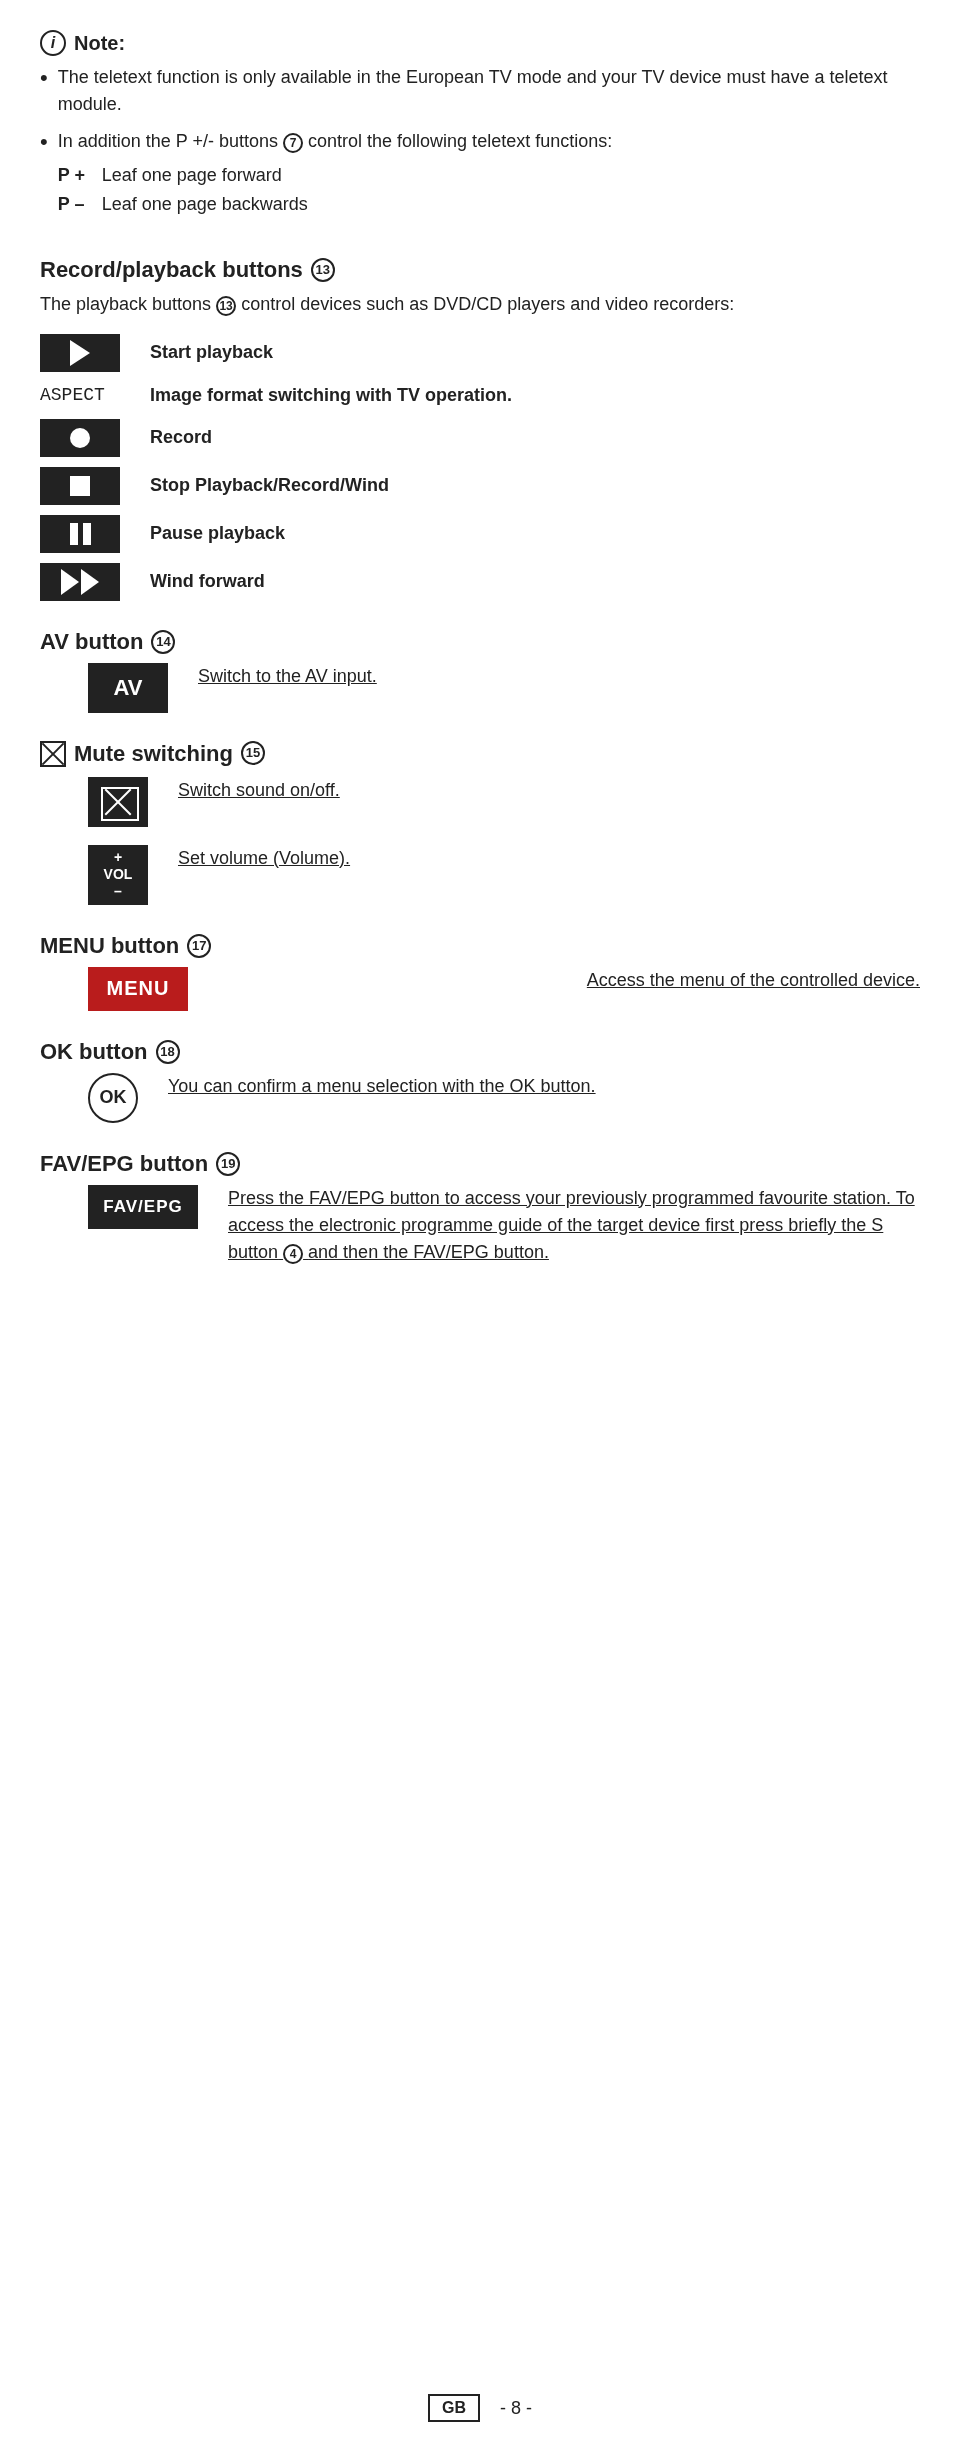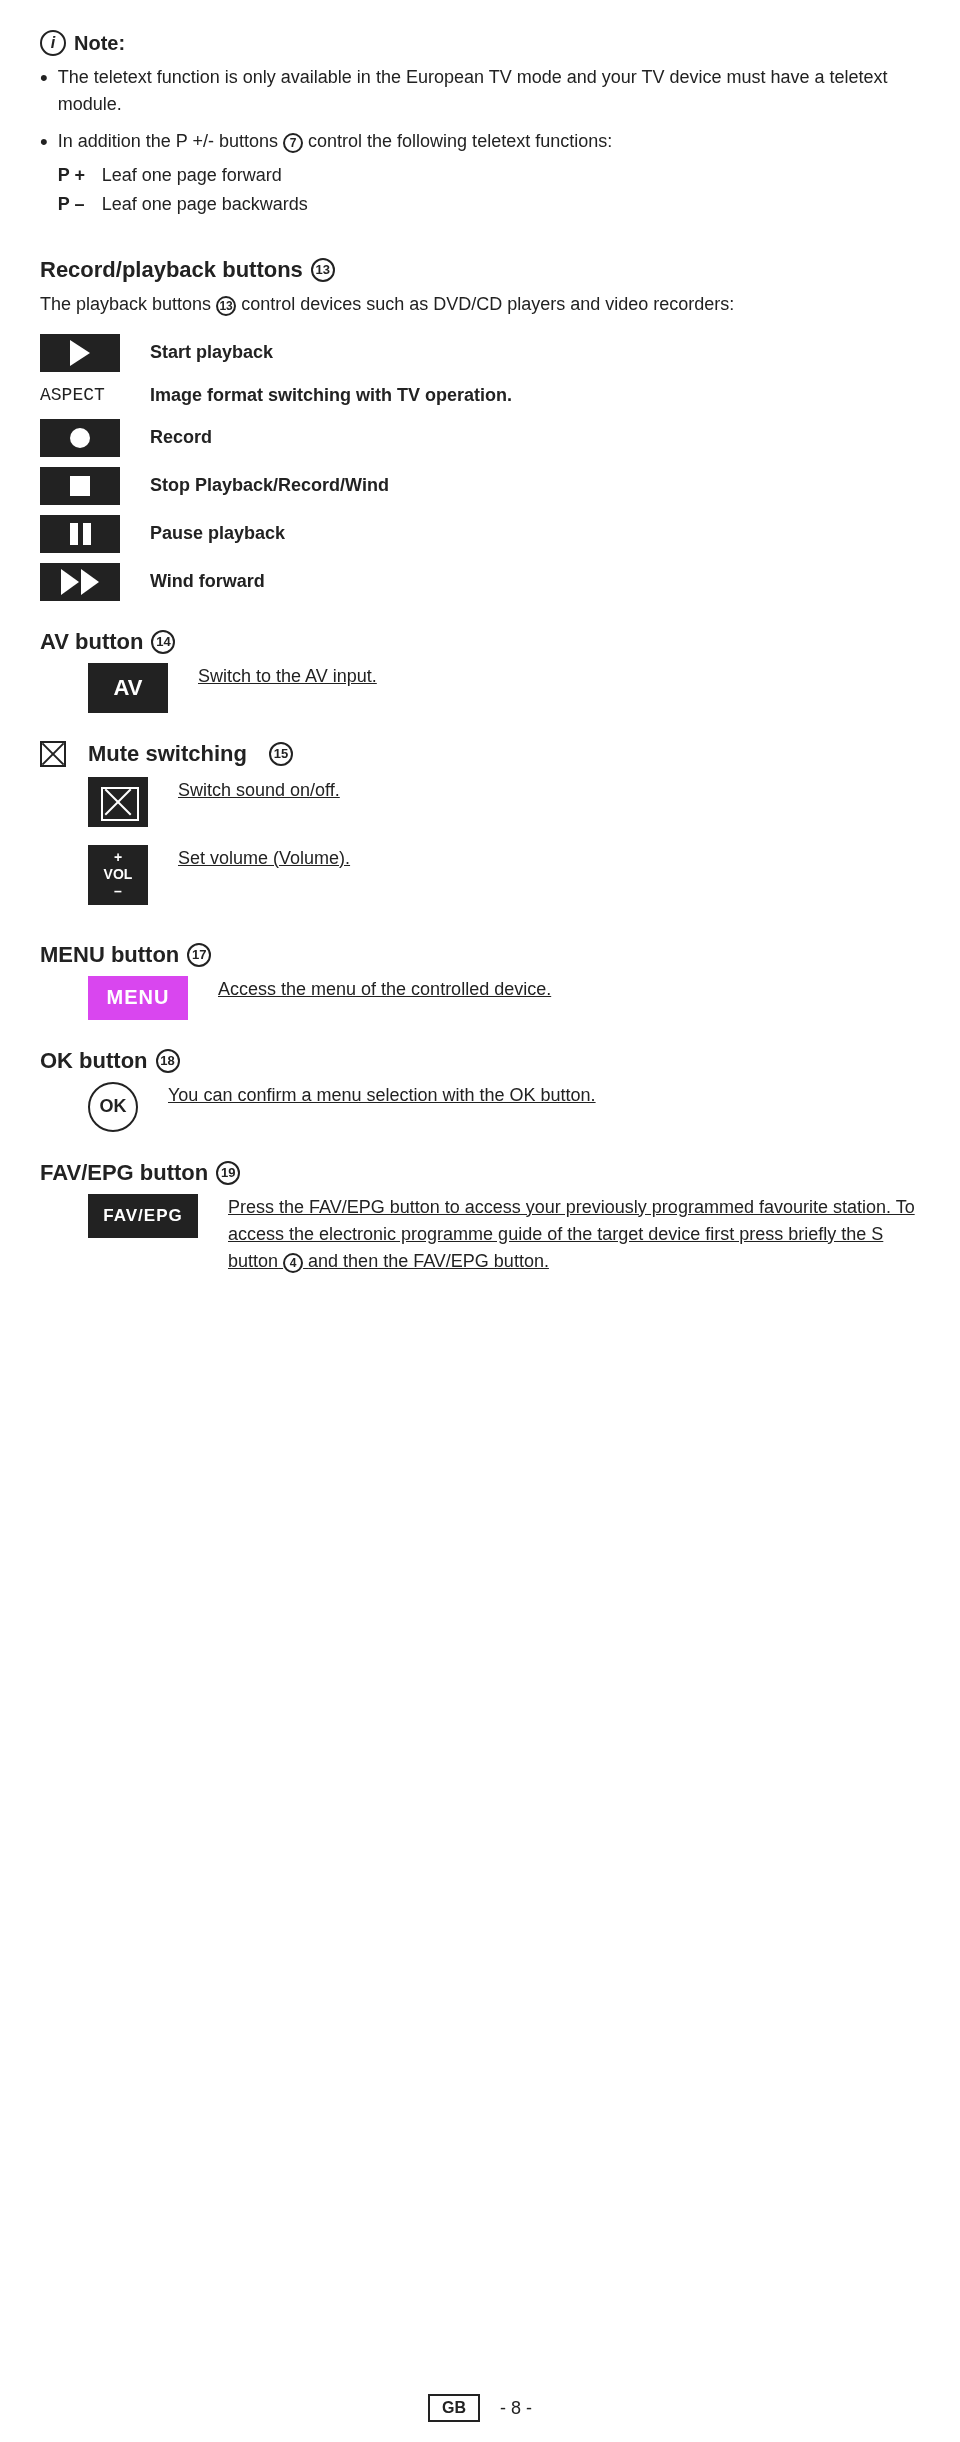--- a/index.html
+++ b/index.html
@@ -245,21 +245,21 @@
       height: 60px;
       gap: 0;
       line-height: 1.2;
     }
 
     
     .menu-btn {
       display: inline-flex;
       align-items: center;
       justify-content: center;
-      background: #d946ef;
+      background: #b91c1c;
       color: #fff;
       font-size: 20px;
       font-weight: bold;
       width: 100px;
       height: 44px;
       letter-spacing: 1px;
     }
 
     
     .ok-btn {
@@ -318,22 +318,21 @@
       padding: 3px 12px;
       font-size: 16px;
       font-weight: bold;
     }
     .footer-page {
       font-size: 18px;
     }
 
     .mute-section-title {
       display: flex;
-      align-items: center;
-      gap: 22px;
+      gap: 8px;
       font-weight: bold;
       font-size: 22px;
       margin-top: 28px;
       margin-bottom: 10px;
     }
     .mute-icon-inline {
       display: inline-flex;
       align-items: center;
       justify-content: center;
       width: 26px;
@@ -486,21 +485,21 @@
   <div class="section-row" style="margin-top:10px;">
     <span class="vol-btn">
       <span>+</span>
       <span>VOL</span>
       <span>–</span>
     </span>
     <span class="section-row-text">Set volume (Volume).</span>
   </div>
 </div>
 
-<div style="margin-top:37px;">
+<div style="margin-top:28px;text-align:right;">
   <div class="section-title">
     <strong>MENU button</strong>
     <span class="circle-num">17</span>
   </div>
   <div class="section-row">
     <span class="menu-btn">
       <span>MENU</span>
     </span>
     <span class="section-row-text">Access the menu of the controlled device.</span>
   </div>

